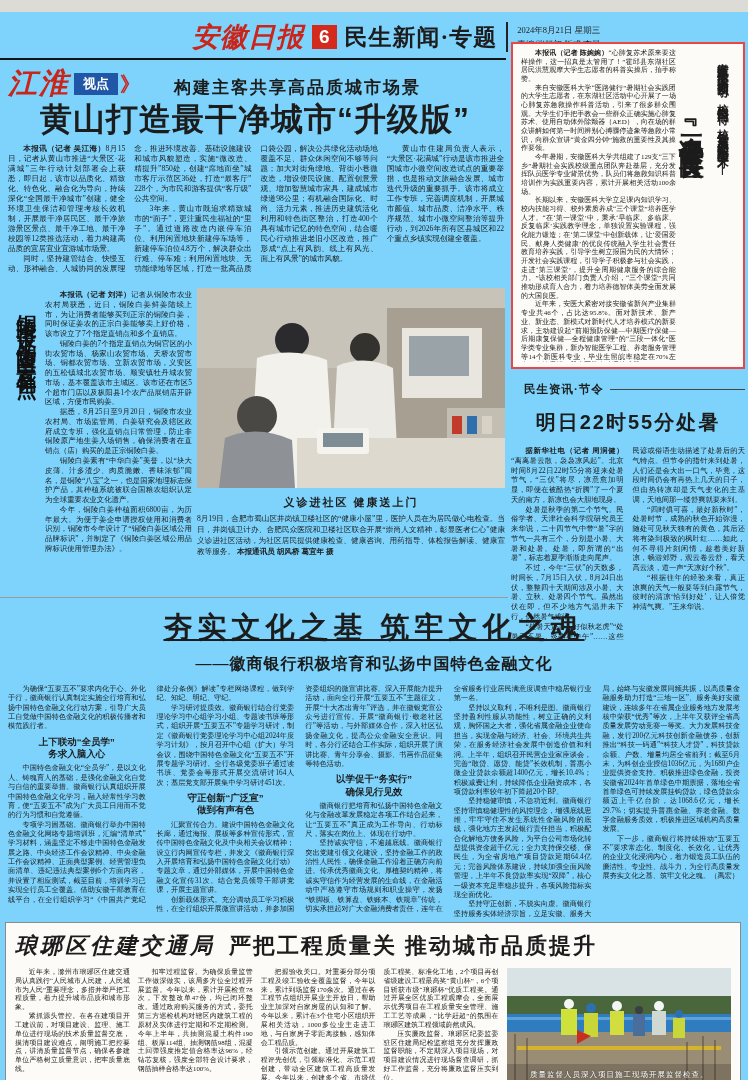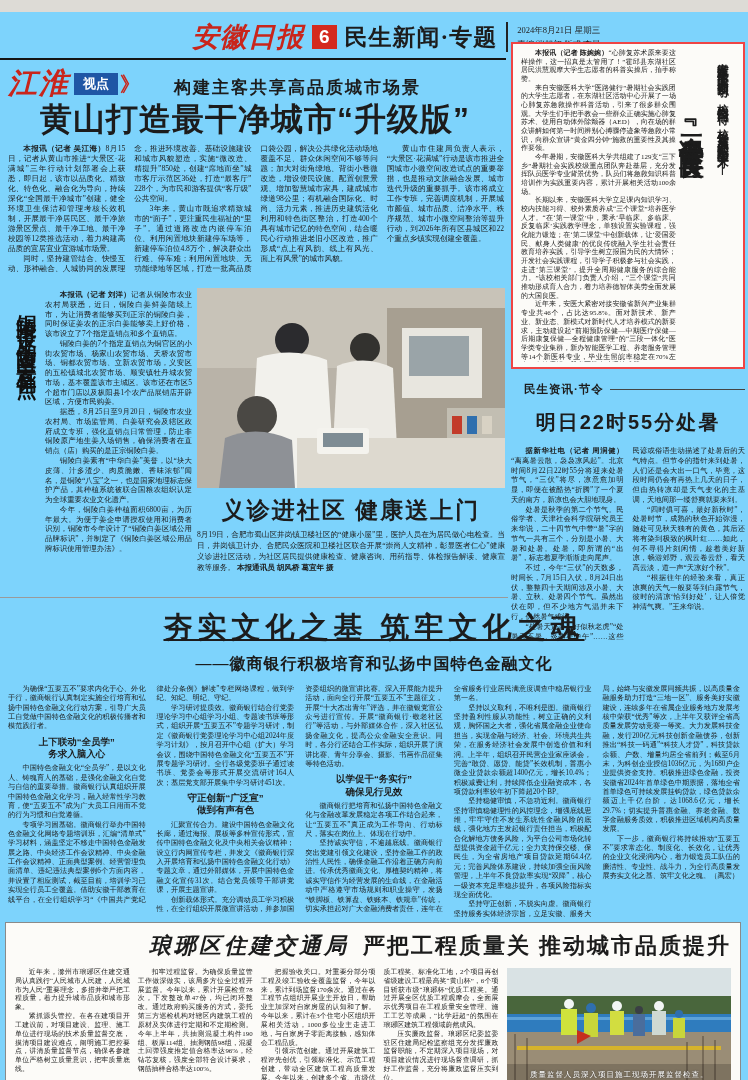--- a/index.html
+++ b/index.html
@@ -38,21 +38,21 @@
 
   
   .tongling{position:absolute;top:274px;left:8px;width:184px;height:308px;display:flex;}
   .tl-title{writing-mode:vertical-rl;font-size:20px;font-weight:900;letter-spacing:5px;
             padding:12px 4px 0 6px;color:#111;}
   .tl-body{flex:1;font-size:7.4px;line-height:1.32;text-align:justify;overflow:hidden;padding-top:4px;}
 
   
   .photo-block{position:absolute;top:276px;left:197px;width:308px;}
   .photo-frame{width:308px;height:200px;overflow:hidden;background:#b7b1a6;}
-  .photo-title{margin:7px 0 3px;text-align:center;font-size:23px;font-weight:900;letter-spacing:2px;}
+  .photo-title{margin:7px 0 3px;text-align:center;font-size:11px;font-weight:900;letter-spacing:2px;}
   .photo-caption{font-size:7.6px;line-height:1.45;text-align:justify;margin:0;}
   .photo-credit{font-weight:bold;}
 
   
   .right-col{position:absolute;left:511px;top:30px;width:234px;}
   .red-box{border:2px solid #ef4444;box-sizing:border-box;width:234px;height:327px;
            padding:5px 8px;display:flex;background:#fcfbf8;}
   .ay-text{flex:1;font-size:7px;line-height:1.24;text-align:justify;overflow:hidden;}
   .ay-head{writing-mode:vertical-rl;padding:4px 2px 4px 0;}
   .ay-kicker{font-size:11.5px;font-weight:bold;letter-spacing:2px;line-height:1.75;
@@ -72,21 +72,21 @@
   .bank-rule{position:absolute;top:585px;left:0;width:508px;height:1px;background:#9a9a9a;}
   .bank{position:absolute;top:588px;left:0;width:748px;height:318px;box-sizing:border-box;padding:0 8px;}
   .bank-headline{text-align:center;font-size:29px;font-weight:900;letter-spacing:5px;margin:8px 0 6px;text-decoration:underline;}
   .bank-subtitle{text-align:center;font-size:16px;font-weight:bold;letter-spacing:1px;margin:0 0 10px;}
   .bank-body{columns:5;column-gap:11px;column-fill:auto;height:238px;overflow:hidden;
              font-size:7.2px;line-height:1.3;text-align:justify;}
 
   
   .langya{position:absolute;top:910px;left:5px;width:736px;height:164px;box-sizing:border-box;
           border:1px solid #8a8a8a;padding:4px 9px;background:#fcfbf8;}
-  .ly-head{text-align:right;margin:4px 0 7px;}
+  .ly-head{text-align:left;margin:4px 0 7px;}
   .ly-head-script{font-size:22px;font-weight:900;font-style:italic;letter-spacing:3px;margin-right:14px;}
   .ly-head-main{font-size:22px;font-weight:900;letter-spacing:2px;}
   .ly-row{display:flex;gap:9px;}
   .ly-body{width:484px;columns:4;column-gap:8px;column-fill:auto;height:116px;overflow:hidden;
            font-size:6.9px;line-height:1.28;text-align:justify;}
   .ly-photo{position:relative;width:224px;height:118px;overflow:hidden;background:#8fa08a;}
   .ly-photo-caption{position:absolute;bottom:6px;left:0;width:100%;text-align:center;
                     color:#fff;font-size:7.5px;letter-spacing:1px;text-shadow:0 0 2px #333;}
 
   .scan-edge{position:absolute;bottom:0;left:0;width:748px;height:4px;

